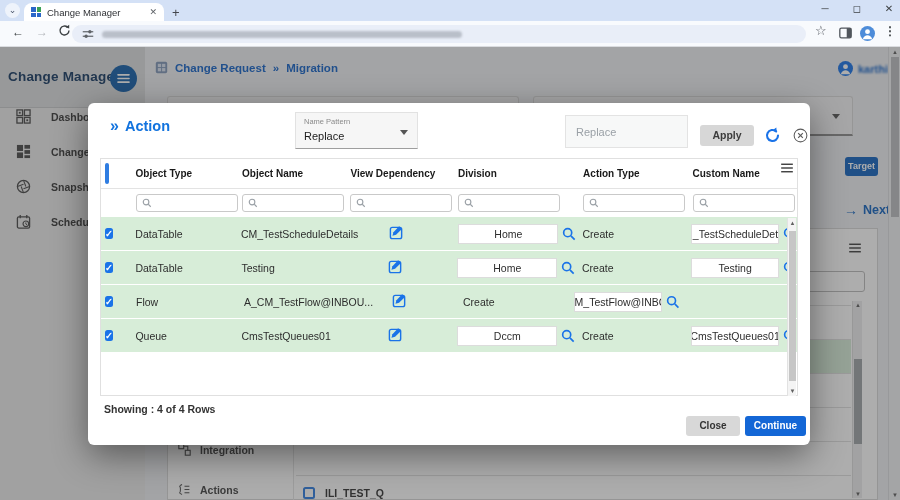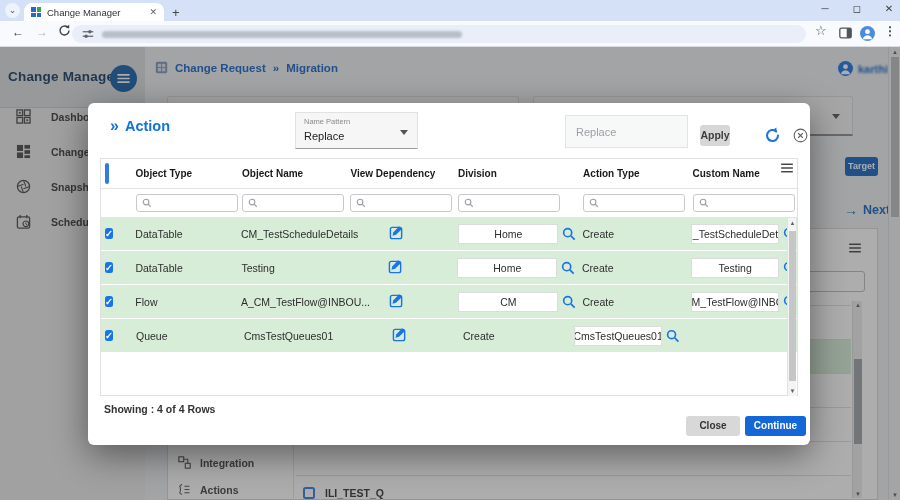--- a/index.html
+++ b/index.html
@@ -60,21 +60,21 @@
 
   
   .modal { position:absolute; left:88px; top:56px; width:722px; height:342px; background:#fff; border-radius:6px; box-shadow:0 10px 35px rgba(0,0,0,.45); }
   .m-title { position:absolute; left:22px; top:14px; font-size:14.5px; font-weight:bold; color:#1273de; display:flex; gap:6px; align-items:center; }
   .np-select { position:absolute; left:207px; top:9px; width:123px; height:37px; background:#f6f6f6; border:1px solid #e2e2e2; border-bottom:1.5px solid #9e9e9e; }
   .np-label { position:absolute; left:8px; top:4px; font-size:7.5px; color:#8a8a8a; }
   .np-value { position:absolute; left:8px; top:17px; font-size:11px; color:#1c1c1c; }
   .np-select .chev { position:absolute; right:9px; top:17px; }
   .m-input { position:absolute; top:12px; width:123px; height:33px; background:#f7f8f8; border:1px solid #e3e3e3; font-size:11px; color:#333; padding:0 10px; font-family:"Liberation Sans", sans-serif; outline:none; }
   .m-input::placeholder { color:#9aa0a6; }
-  .apply-btn { position:absolute; left:612px; top:22px; width:30px; height:21px; background:#d7d7d7; border-radius:3px; font-size:10.5px; font-weight:bold; color:#3c3c3c; text-align:center; line-height:21px; }
+  .apply-btn { position:absolute; left:612px; top:22px; width:54px; height:21px; background:#d7d7d7; border-radius:3px; font-size:10.5px; font-weight:bold; color:#3c3c3c; text-align:center; line-height:21px; }
   .icon-btn { position:absolute; top:24px; }
   
   .twrap { position:absolute; left:12px; top:55px; width:698px; height:238px; border:1px solid #e0e0e0; }
   .thead, .tfilter, .trow { display:flex; align-items:center; padding-left:4px; }
   .thead { height:30px; border-bottom:1px solid #e3e3e3; }
   .tfilter { height:28px; }
   .c0{width:31px;} .c1{width:108px;} .c2{width:110px;} .c3{width:109px;} .c4{width:127px;} .c5{width:111px;} .c6{width:106px;}
   .hlbl { font-size:10px; font-weight:bold; color:#191919; }
   .f-in { width:102px; height:18px; border:1px solid #c9c9c9; border-radius:3px; background:#fff; display:flex; align-items:center; padding-left:5px; }
   .tmenu { position:absolute; right:4px; top:4px; }
@@ -256,21 +256,21 @@
           </svg>
         <div class="abs" style="right:12px; top:42px; width:58px; height:21px; border:1px solid #bbb; border-radius:3px; background:#fff;"></div>
         <div class="bg-vdiv"></div>
         <div class="green-strip"></div>
         <div class="bg-sep" style="top:76px;"></div>
           <div class="bg-sep" style="top:110px;"></div>
         <div class="bg-sep" style="top:144px;"></div>
           <div class="bg-sep" style="top:178px;"></div>
         <div class="bg-sep" style="top:212px;"></div>
           <div class="bg-sep" style="top:246px;"></div>
-        <div class="bg-menu-item" style="top:227px;">
+        <div class="bg-menu-item" style="top:214px;">
           <svg width="13" height="13" viewBox="0 0 16 16">
               <g fill="none" stroke="#555" stroke-width="1.4">
                 <rect x="1" y="1" width="6" height="6"></rect>
                 <rect x="9" y="9" width="6" height="6"></rect>
                 <path d="M7 4h5v5"></path>
               </g>
             </svg>
           <span class="lbl">Integration</span>
         </div>
         <div class="bg-menu-item" style="top:254px;">
@@ -453,44 +453,44 @@
             </span>
         </div>
         <div class="trow">
           <span class="c0"><span class="cb-on">✓</span></span>
           <span class="c1">Flow</span>
           <span class="c2">A_CM_TestFlow@INBOU...</span>
           <span class="c3" style="padding-left:38px;"><svg width="15" height="15" viewBox="0 0 16 16">
                 <rect x="1.5" y="2.5" width="12" height="12" rx="2" fill="none" stroke="#1a73e8" stroke-width="1.5"></rect>
                 <path d="M10.8 1.2l3 3-6.3 6.3-3.8 1 1-3.8z" fill="#1a73e8"></path>
               </svg></span>
-          <span class="c4 cell-flex">
-              <span class="val-box" style="width:100px;">CM</span>
-              <svg width="14" height="14" viewBox="0 0 16 16">
-                <circle cx="6.5" cy="6.5" r="4.6" fill="none" stroke="#1a73e8" stroke-width="1.9"></circle>
-                <line x1="10.2" y1="10.2" x2="14.5" y2="14.5" stroke="#1a73e8" stroke-width="1.9"></line>
-              </svg>
-            </span>
           <span class="c5">Create</span>
           <span class="c6 cell-flex">
               <span class="val-box" style="width:90px;">A_CM_TestFlow@INBOUN</span>
               <svg width="14" height="14" viewBox="0 0 16 16">
                 <circle cx="6.5" cy="6.5" r="4.6" fill="none" stroke="#1a73e8" stroke-width="1.9"></circle>
                 <line x1="10.2" y1="10.2" x2="14.5" y2="14.5" stroke="#1a73e8" stroke-width="1.9"></line>
               </svg>
             </span>
         </div>
         <div class="trow">
           <span class="c0"><span class="cb-on">✓</span></span>
           <span class="c1">Queue</span>
           <span class="c2">CmsTestQueues01</span>
           <span class="c3" style="padding-left:38px;"><svg width="15" height="15" viewBox="0 0 16 16">
                 <rect x="1.5" y="2.5" width="12" height="12" rx="2" fill="none" stroke="#1a73e8" stroke-width="1.5"></rect>
                 <path d="M10.8 1.2l3 3-6.3 6.3-3.8 1 1-3.8z" fill="#1a73e8"></path>
               </svg></span>
+          <span class="c4 cell-flex">
+              <span class="val-box" style="width:100px;">Dccm</span>
+              <svg width="14" height="14" viewBox="0 0 16 16">
+                <circle cx="6.5" cy="6.5" r="4.6" fill="none" stroke="#1a73e8" stroke-width="1.9"></circle>
+                <line x1="10.2" y1="10.2" x2="14.5" y2="14.5" stroke="#1a73e8" stroke-width="1.9"></line>
+              </svg>
+            </span>
           <span class="c5">Create</span>
           <span class="c6 cell-flex">
               <span class="val-box" style="width:90px;">CmsTestQueues01</span>
               <svg width="14" height="14" viewBox="0 0 16 16">
                 <circle cx="6.5" cy="6.5" r="4.6" fill="none" stroke="#1a73e8" stroke-width="1.9"></circle>
                 <line x1="10.2" y1="10.2" x2="14.5" y2="14.5" stroke="#1a73e8" stroke-width="1.9"></line>
               </svg>
             </span>
         </div>
 

